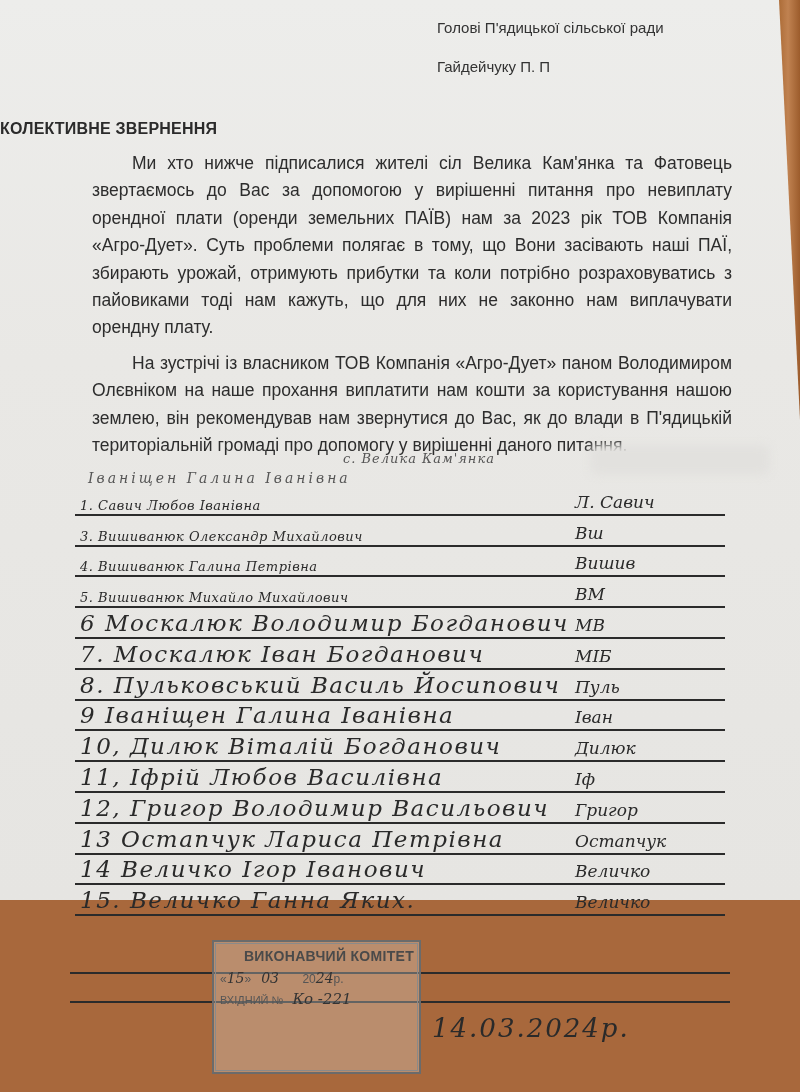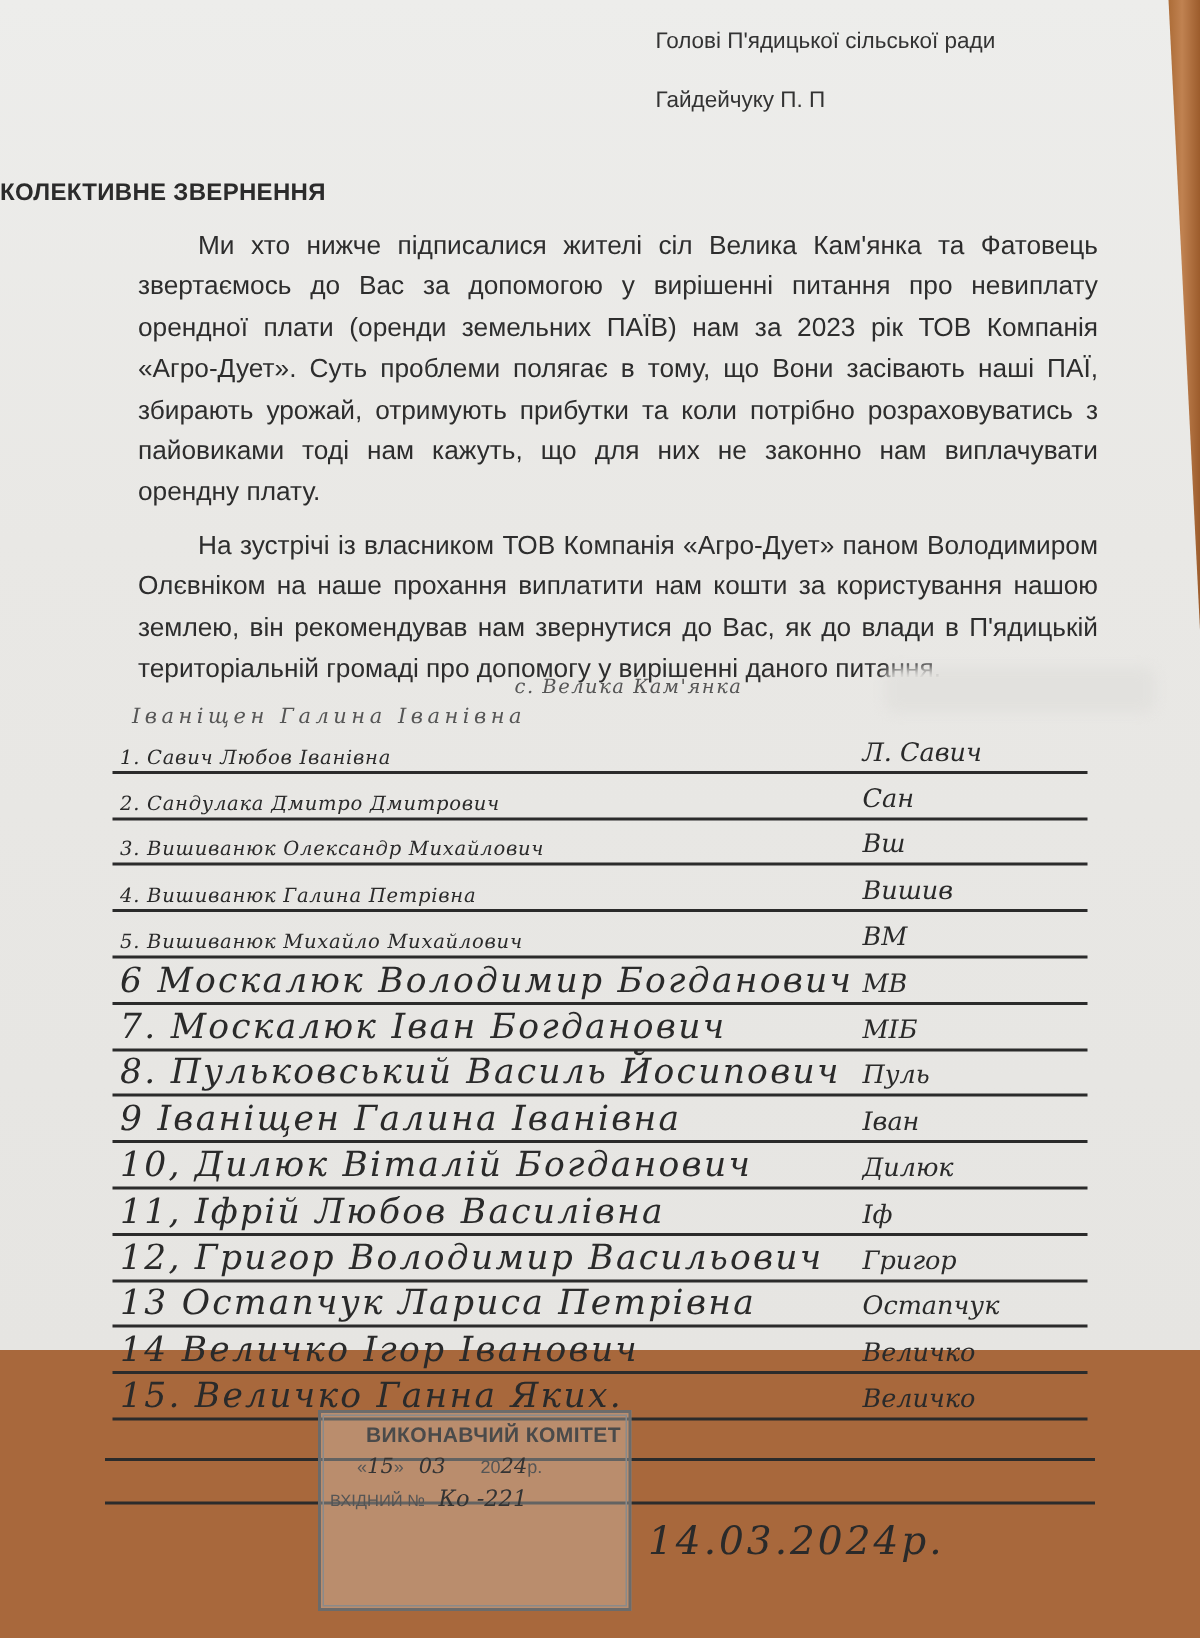--- a/index.html
+++ b/index.html
@@ -62,21 +62,21 @@
       position: absolute; left: 70px; width: 660px; height: 2px; background: #2b2b2b;
     }
     .stamp {
       position: absolute; left: 212px; top: 940px; width: 205px; height: 130px;
       border: 2px solid #6b6b6b; outline: 1px solid #8a8a8a; outline-offset: -4px;
       color: #555; text-align: center; background: rgba(230,229,226,0.3);
     }
     .stamp .s1 { font-weight: bold; font-size: 14px; margin-top: 6px; letter-spacing: 0.3px; color: #4a4a4a; padding-left: 25px; }
     .stamp .s2 { font-family: "DejaVu Serif", serif; font-weight: bold; font-size: 15px; margin-top: 6px; color: #666; letter-spacing: 1px; }
     .stamp .s3 { font-family: "DejaVu Serif", serif; font-weight: bold; font-size: 15px; margin-top: 4px; color: #666; letter-spacing: 1px; }
-    .stamp .s4 { font-size: 12px; margin-top: 6px; text-align: left; padding-left: 24px; position: relative; }
+    .stamp .s4 { font-size: 12px; margin-top: 6px; text-align: left; padding-left: 6px; position: relative; }
     .stamp .s4 .hw { font-family: "DejaVu Serif", serif; font-style: italic; font-size: 14px; color: #333; }
     .stamp .s5 { font-size: 11px; margin-top: 4px; text-align: left; padding-left: 6px; }
     .stamp .s5 .hw { font-family: "DejaVu Serif", serif; font-style: italic; font-size: 15px; color: #333; margin-left: 6px; }
     .date-hw {
       position: absolute; left: 432px; top: 1013px; font-family: "DejaVu Serif", serif;
       font-style: italic; font-size: 26px; color: #2a2a2a; letter-spacing: 2px;
     }
   </style>
 </head>
 <body>
@@ -98,24 +98,20 @@
   </div>
 
   <div class="village-note">с. Велика Кам'янка</div>
   <div class="redacted"></div>
   <div class="stray-name">Іваніщен Галина Іванівна</div>
 
   <div class="sig-list">
     <div class="sig-row small">
       <span class="name"><span>1.</span> <span>Савич Любов Іванівна</span></span>
       <span class="signature">Л. Савич</span>
-    </div>
-    <div class="sig-row small">
-      <span class="name"><span>2.</span> <span>Сандулака Дмитро Дмитрович</span></span>
-      <span class="signature">Сан</span>
     </div>
     <div class="sig-row small">
       <span class="name"><span>3.</span> <span>Вишиванюк Олександр Михайлович</span></span>
       <span class="signature">Вш</span>
     </div>
     <div class="sig-row small">
       <span class="name"><span>4.</span> <span>Вишиванюк Галина Петрівна</span></span>
       <span class="signature">Вишив</span>
     </div>
     <div class="sig-row small">

